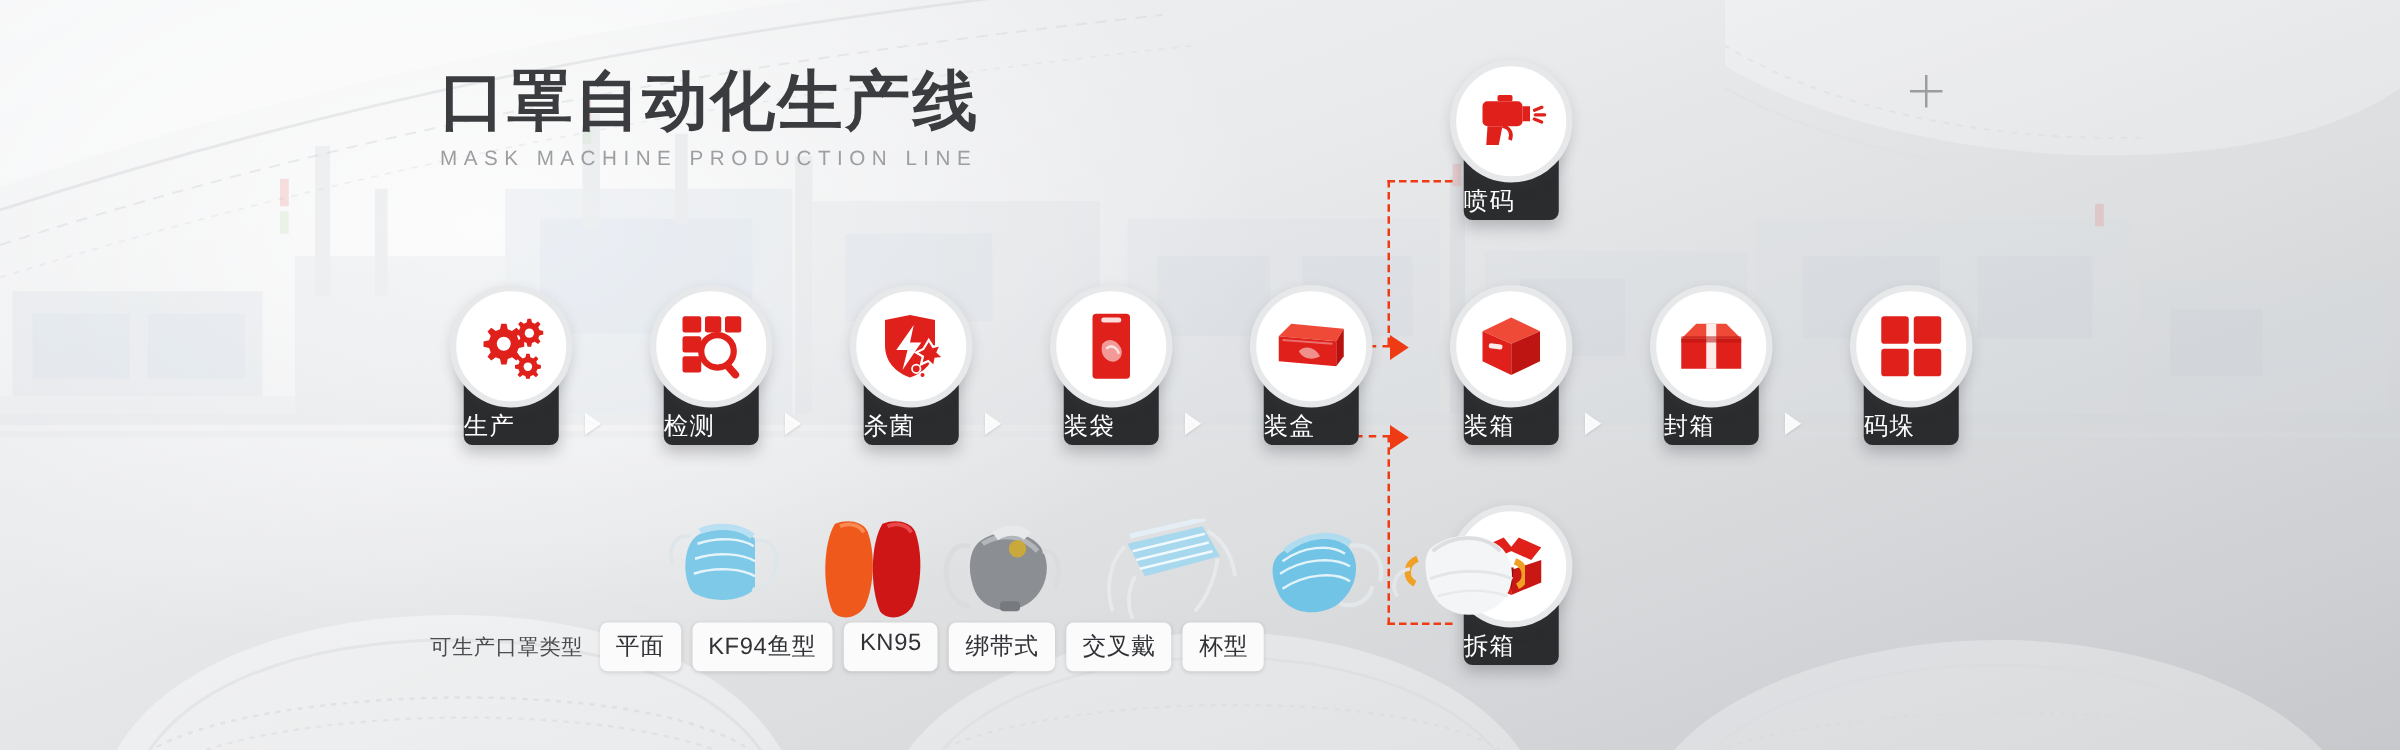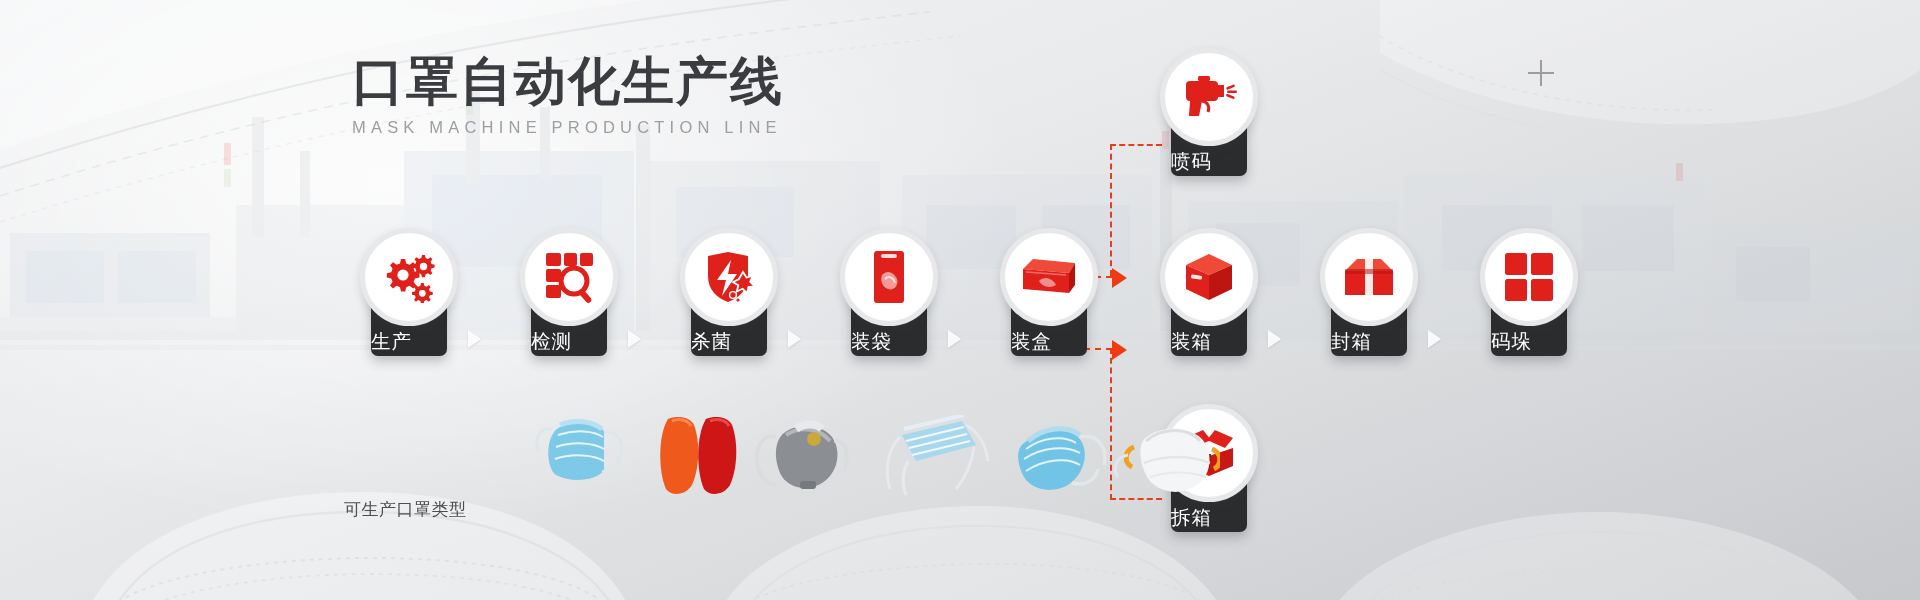--- a/index.html
+++ b/index.html
@@ -505,15 +505,23 @@
       <path d="M644,48 C664,40 690,40 710,48" stroke="#e3e5e7" stroke-width="2.5" fill="none"></path>
       <path d="M650,62 C668,56 690,56 706,62" stroke="#e7e9eb" stroke-width="2" fill="none"></path>
       <path d="M634,32 C624,36 624,48 632,52" stroke="#f0a022" stroke-width="5" fill="none"></path>
       <path d="M712,34 C722,38 722,50 714,54" stroke="#f0a022" stroke-width="5" fill="none"></path>
       <path d="M628,40 C616,42 612,54 618,62" stroke="#e4e6e8" stroke-width="3" fill="none"></path>
     </g>
   </svg>
 
   <div class="types-row">
     <span class="types-label">可生产口罩类型</span>
+    <div id="chips" style="display:flex; gap:9px;">
+        <span class="chip">平面</span>
+        <span class="chip">KF94鱼型</span>
+        <span class="chip">KN95</span>
+        <span class="chip">绑带式</span>
+        <span class="chip">交叉戴</span>
+        <span class="chip">杯型</span>
+      </div>
   </div>
 
 </div>
 
 </body></html>

